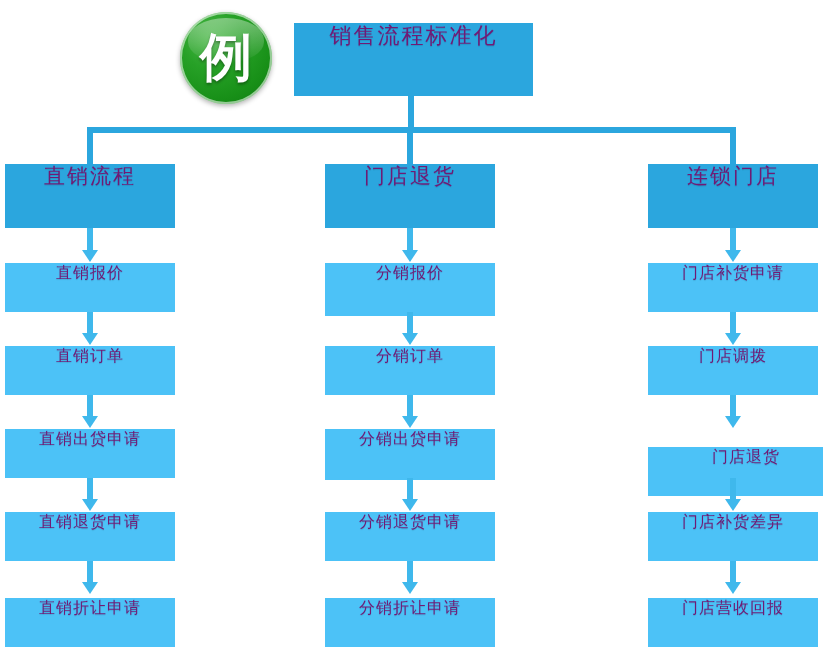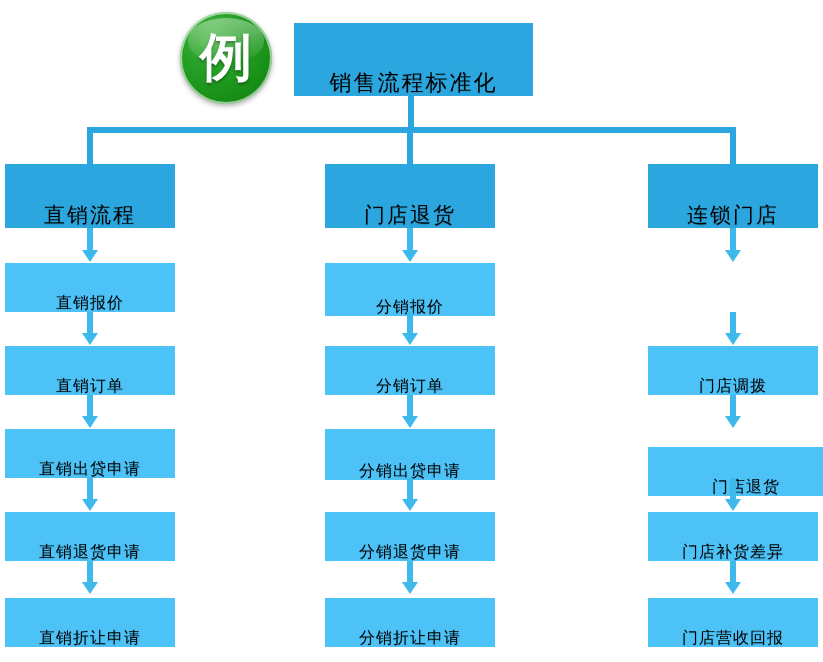--- a/index.html
+++ b/index.html
@@ -25,23 +25,23 @@
   .conn {
     position: absolute;
     background: #2ba6de;
   }
 
   
   .node {
     position: absolute;
     box-sizing: border-box;
     display: flex;
-    align-items: flex-end;
+    align-items: flex-start;
     justify-content: center;
-    color: #000000;
+    color: #701a75;
     text-align: center;
     line-height: 1.2;
     letter-spacing: 1px;
     text-shadow: 0 1px 1px rgba(0,0,0,0.12);
   }
   .node-root {
     background: #2ba6de;
     font-size: 22px;
     letter-spacing: 2px;
   }
@@ -224,20 +224,23 @@
   </div>
 
   <div class="node node-head" style="left:648px; top:164px; width:170px; height:64px;">
     <span>连锁门店</span>
   </div>
 
   <div class="arrow" style="left:722px; top:228px; height:35px;">
     <div class="stem" style="height:24px;"></div>
       <div class="head" style="top:22px;"></div>
   </div>
+  <div class="node node-leaf" style="left:648px; top:263px; width:170px; height:49px;">
+    <span>门店补货申请</span>
+  </div>
 
   <div class="arrow" style="left:722px; top:312px; height:34px;">
     <div class="stem" style="height:23px;"></div>
       <div class="head" style="top:21px;"></div>
   </div>
   <div class="node node-leaf" style="left:648px; top:346px; width:170px; height:49px;">
     <span>门店调拨</span>
   </div>
 
   <div class="arrow" style="left:722px; top:395px; height:34px;">

